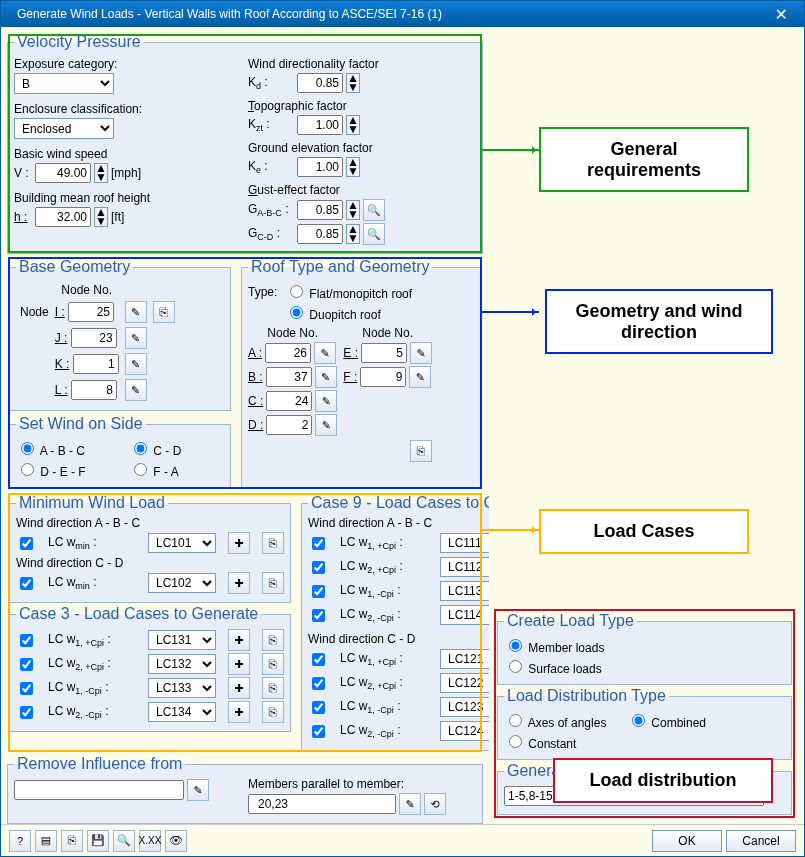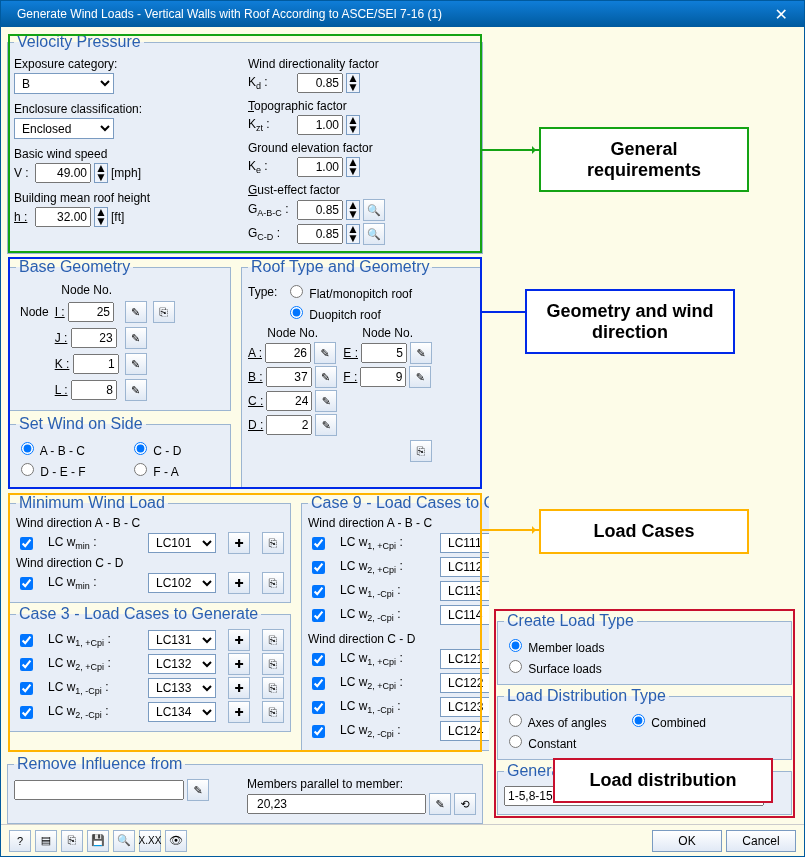--- a/index.html
+++ b/index.html
@@ -24,21 +24,21 @@
   .spin div{height:9px;}
   .btn-ic { width:22px; height:22px; border:1px solid #9cb5d1; background:linear-gradient(#fff,#dfe8f4); display:inline-flex; align-items:center; justify-content:center; font-size:11px; cursor:pointer;}
   .cols { display:flex; gap:6px; }
   .c1 { flex:1;}
   .outline-green { outline:2px solid #14a314; outline-offset:-3px;}
   .outline-blue  { outline:2px solid #0029e8; outline-offset:-3px;}
   .outline-yellow{ outline:2px solid #ffb400; outline-offset:-3px;}
   .outline-red   { outline:2px solid #c8102e; outline-offset:-3px;}
   .callout { position:absolute; background:#fff; border:2px solid; padding:10px 18px; font-size:18px; font-weight:bold; line-height:1.15; text-align:center;}
   .callout.green { border-color:#14a314; top:100px; left:50px; width:210px;}
-  .callout.blue  { border-color:#0029e8; top:262px; left:36px; width:210px;}
+  .callout.blue  { border-color:#0029e8; top:262px; left:56px; width:228px;}
   .callout.yellow{ border-color:#ffb400; top:482px; left:50px; width:210px;}
   .callout.red   { border-color:#c8102e; top:722px; left:50px; width:220px;}
   .arrow { position:absolute; height:2px; }
   .arrow::after{ content:""; position:absolute; right:-1px; top:-3px; border:4px solid transparent; }
   .arrow.green{ background:#14a314; width:58px; top:122px; left:-8px;}
   .arrow.green::after{ border-left-color:#14a314;}
   .arrow.blue { background:#0029e8; width:58px; top:284px; left:-8px;}
   .arrow.blue::after{ border-left-color:#0029e8;}
   .arrow.yellow{ background:#ffb400; width:58px; top:502px; left:-8px;}
   .arrow.yellow::after{ border-left-color:#ffb400;}
@@ -395,21 +395,21 @@
         <div class="cols">
           <div class="c1">
             <div class="row">
                 <input style="width: 170px;" value="">
                 <span class="btn-ic">✎</span>
               </div>
           </div>
           <div class="c1">
             <div>Members parallel to member:</div>
             <div class="row">
-                <input style="width: 179px; padding-left: 8px;" value="20,23">
+                <input style="width: 148px; padding-left: 8px;" value="20,23">
                 <span class="btn-ic">✎</span>
                 <span class="btn-ic">⟲</span>
               </div>
           </div>
         </div>
       </fieldset>
 
     </div>
 
     <div class="right">

